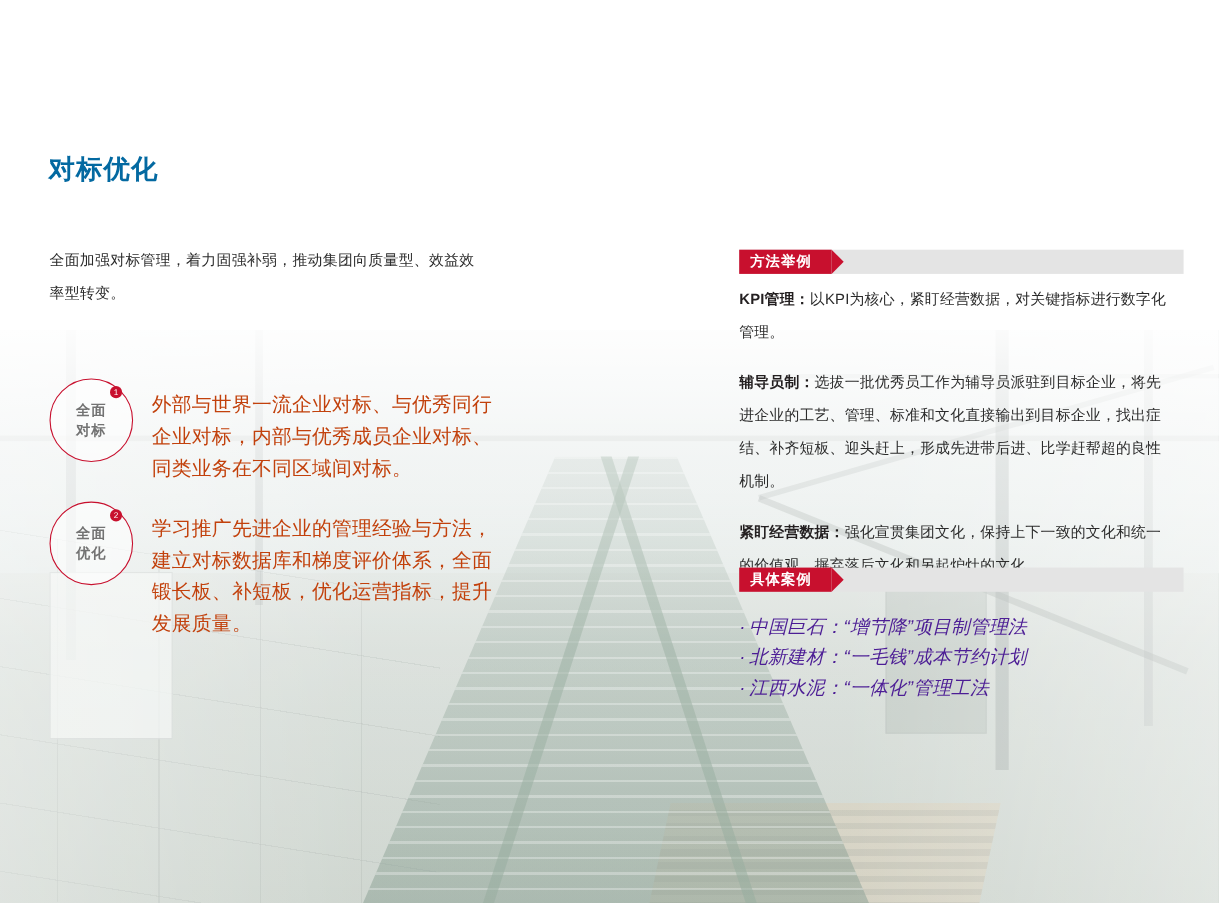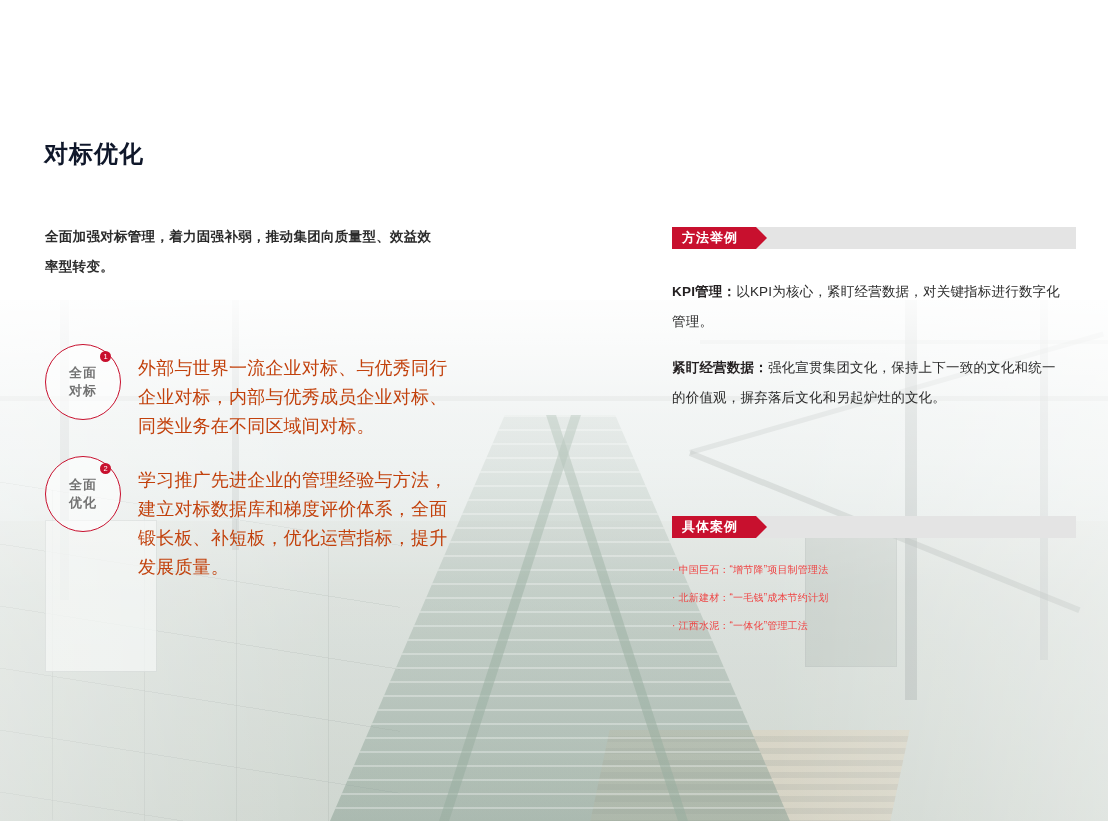--- a/index.html
+++ b/index.html
@@ -127,34 +127,33 @@
 
   
   .page { position: relative; z-index: 5; }
 
   .title {
     position: absolute;
     left: 44px;
     top: 138px;
     font-size: 24px;
     font-weight: bold;
-    color: #0f172a;
+    color: #0369a1;
     letter-spacing: 1px;
   }
 
   .intro {
     position: absolute;
     left: 45px;
     top: 222px;
     width: 400px;
     font-size: 13.5px;
     line-height: 30px;
     color: #2b2b2b;
     letter-spacing: .3px;
-    font-weight: bold;
   }
 
   
   .badge-row { position: absolute; }
   .badge-row.r1 { left: 45px; top: 338px; }
   .badge-row.r2 { left: 45px; top: 450px; }
 
   .badge {
     position: absolute;
     left: 0;
@@ -231,37 +230,38 @@
   .section-head .tag::after {
     content: "";
     position: absolute;
     right: -11px;
     top: 0;
     border-top: 11px solid transparent;
     border-bottom: 11px solid transparent;
     border-left: 11px solid #c8102e;
   }
 
-  .method-list { margin-top: 28px; }
+  .method-list { margin-top: 8px; }
   .method-item {
     font-size: 13.5px;
     line-height: 30px;
     color: #2b2b2b;
     margin-bottom: 16px;
     letter-spacing: .2px;
   }
   .method-item b { font-weight: bold; color: #231f20; }
 
   .case-list { margin-top: 18px; }
   .case-item {
-    font-size: 10px;
+    font-size: 17px;
     line-height: 28px;
-    color: #ef4444;
+    color: #4c1d95;
     letter-spacing: .2px;
     white-space: nowrap;
+    font-style: italic;
   }
   .case-item .dot { margin-right: 3px; }
 </style>
 </head>
 <body>
 
 <div class="bg-photo">
   <div class="sky"></div>
   <div class="floor"></div>
   <div class="tile-grid"></div>
@@ -309,20 +309,23 @@
 
   <div class="right-col" style="top:227px;">
     <div class="section-head">
       <div class="tag">方法举例</div>
     </div>
     <div class="method-list">
       <div class="method-item">
         <b>KPI管理：</b><span>以KPI为核心，紧盯经营数据，对关键指标进行数字化管理。</span>
       </div>
       <div class="method-item">
+        <b>辅导员制：</b><span>选拔一批优秀员工作为辅导员派驻到目标企业，将先进企业的工艺、管理、标准和文化直接输出到目标企业，找出症结、补齐短板、迎头赶上，形成先进带后进、比学赶帮超的良性机制。</span>
+      </div>
+      <div class="method-item">
         <b>紧盯经营数据：</b><span>强化宣贯集团文化，保持上下一致的文化和统一的价值观，摒弃落后文化和另起炉灶的文化。</span>
       </div>
     </div>
   </div>
 
   <div class="right-col" style="top:516px;">
     <div class="section-head">
       <div class="tag">具体案例</div>
     </div>
     <div class="case-list">

